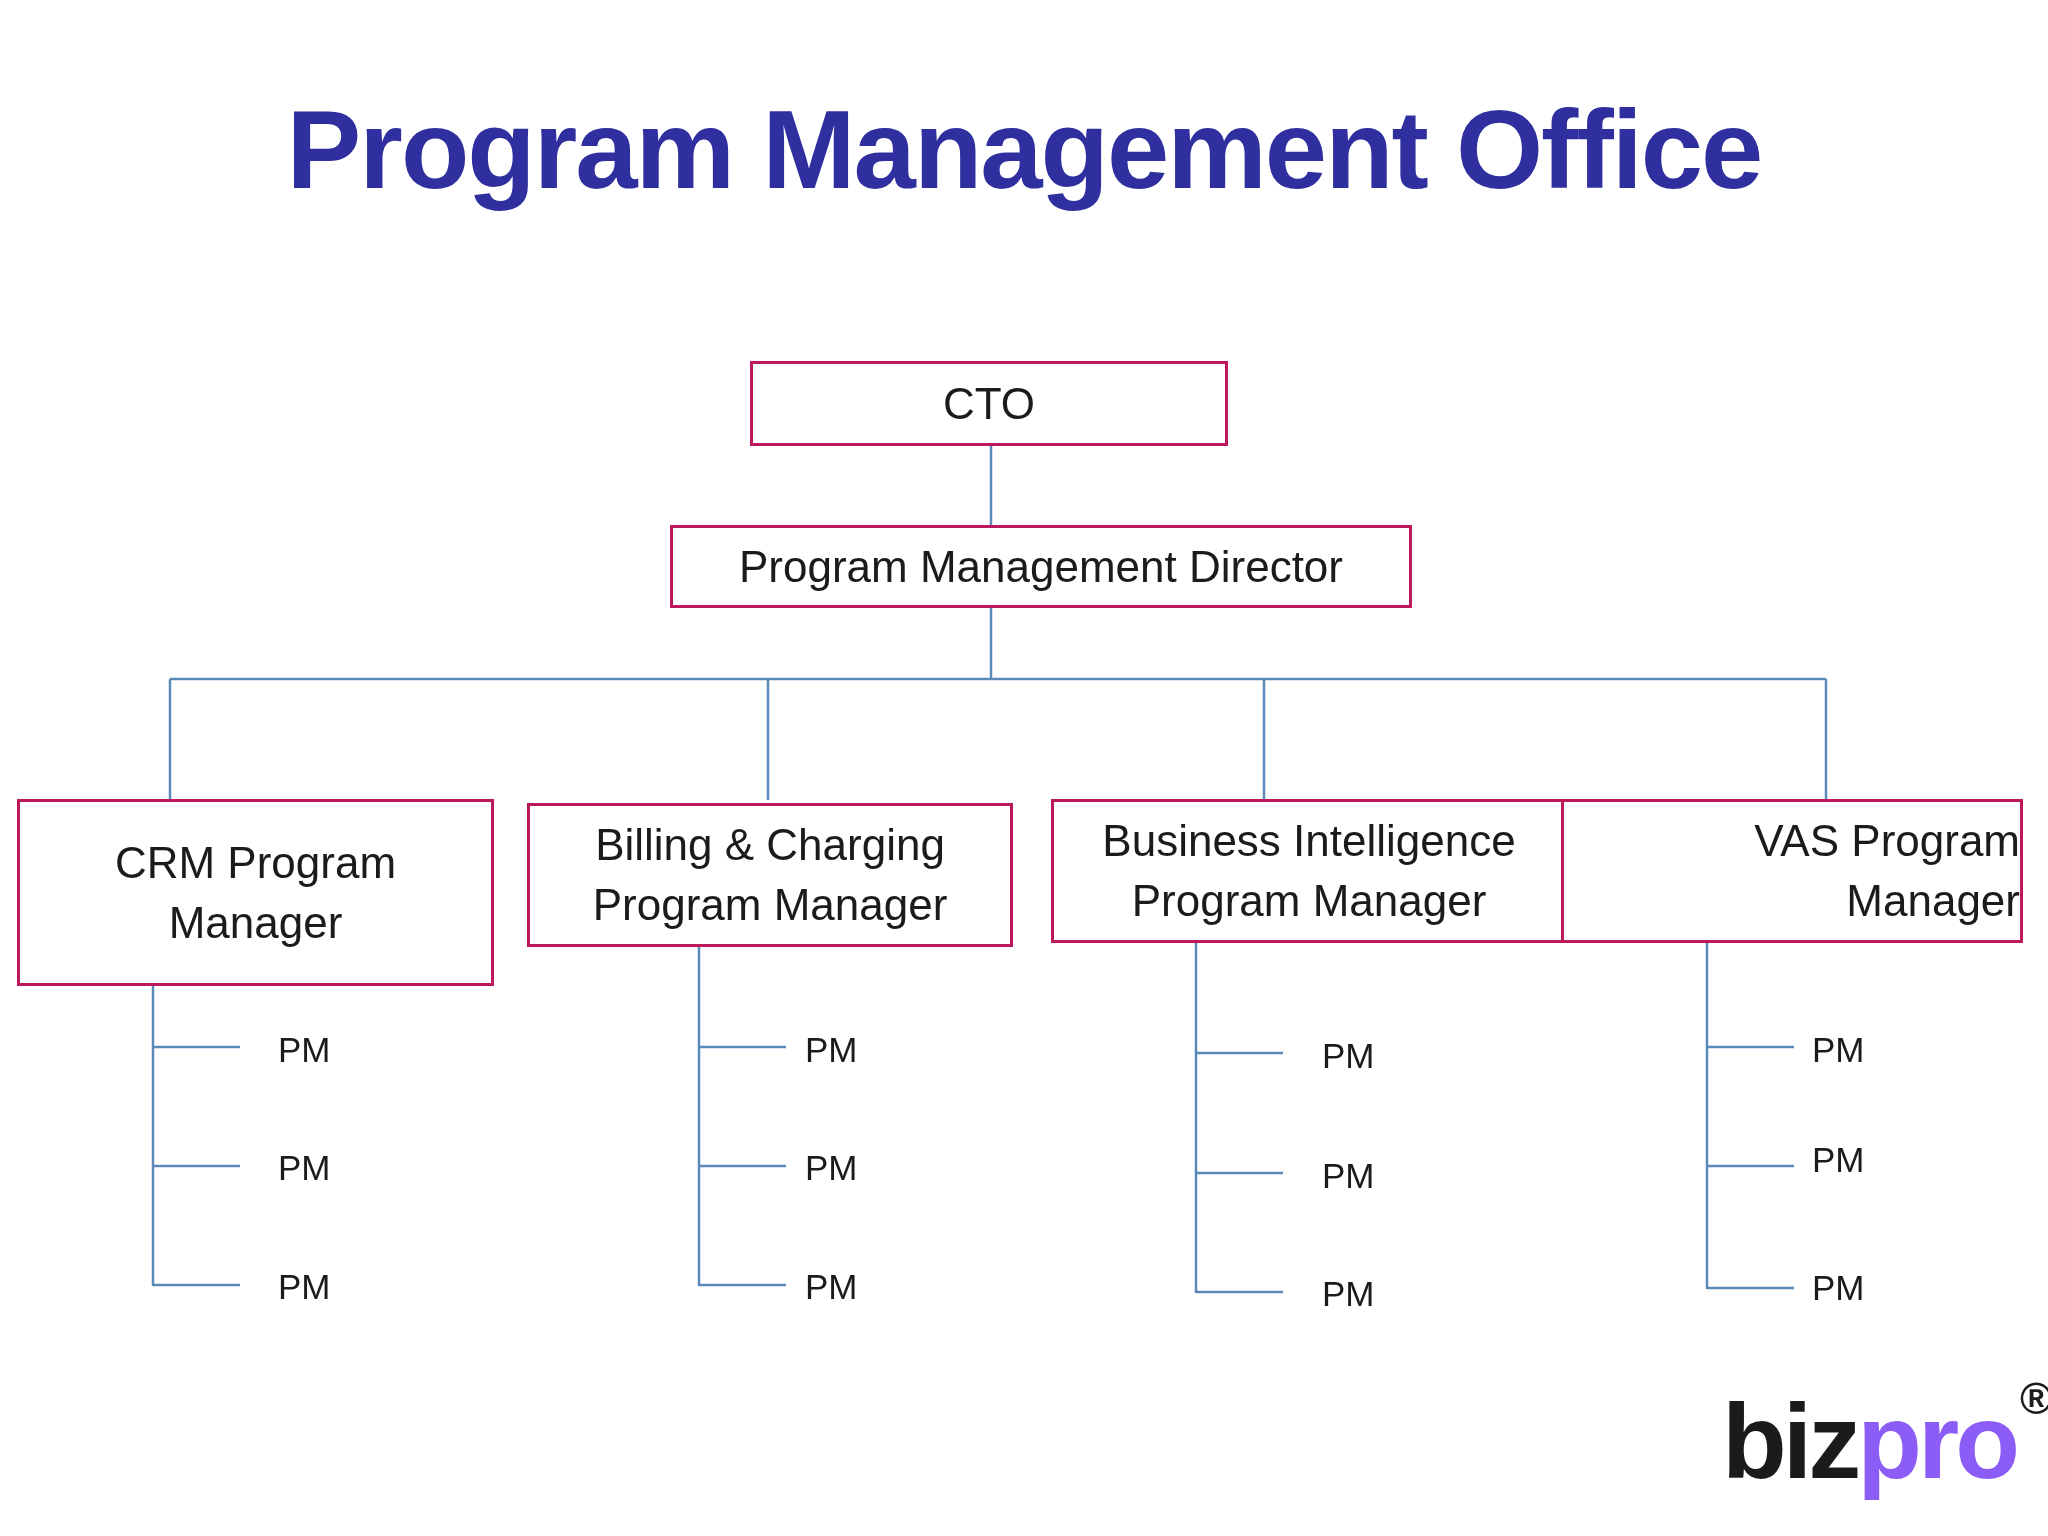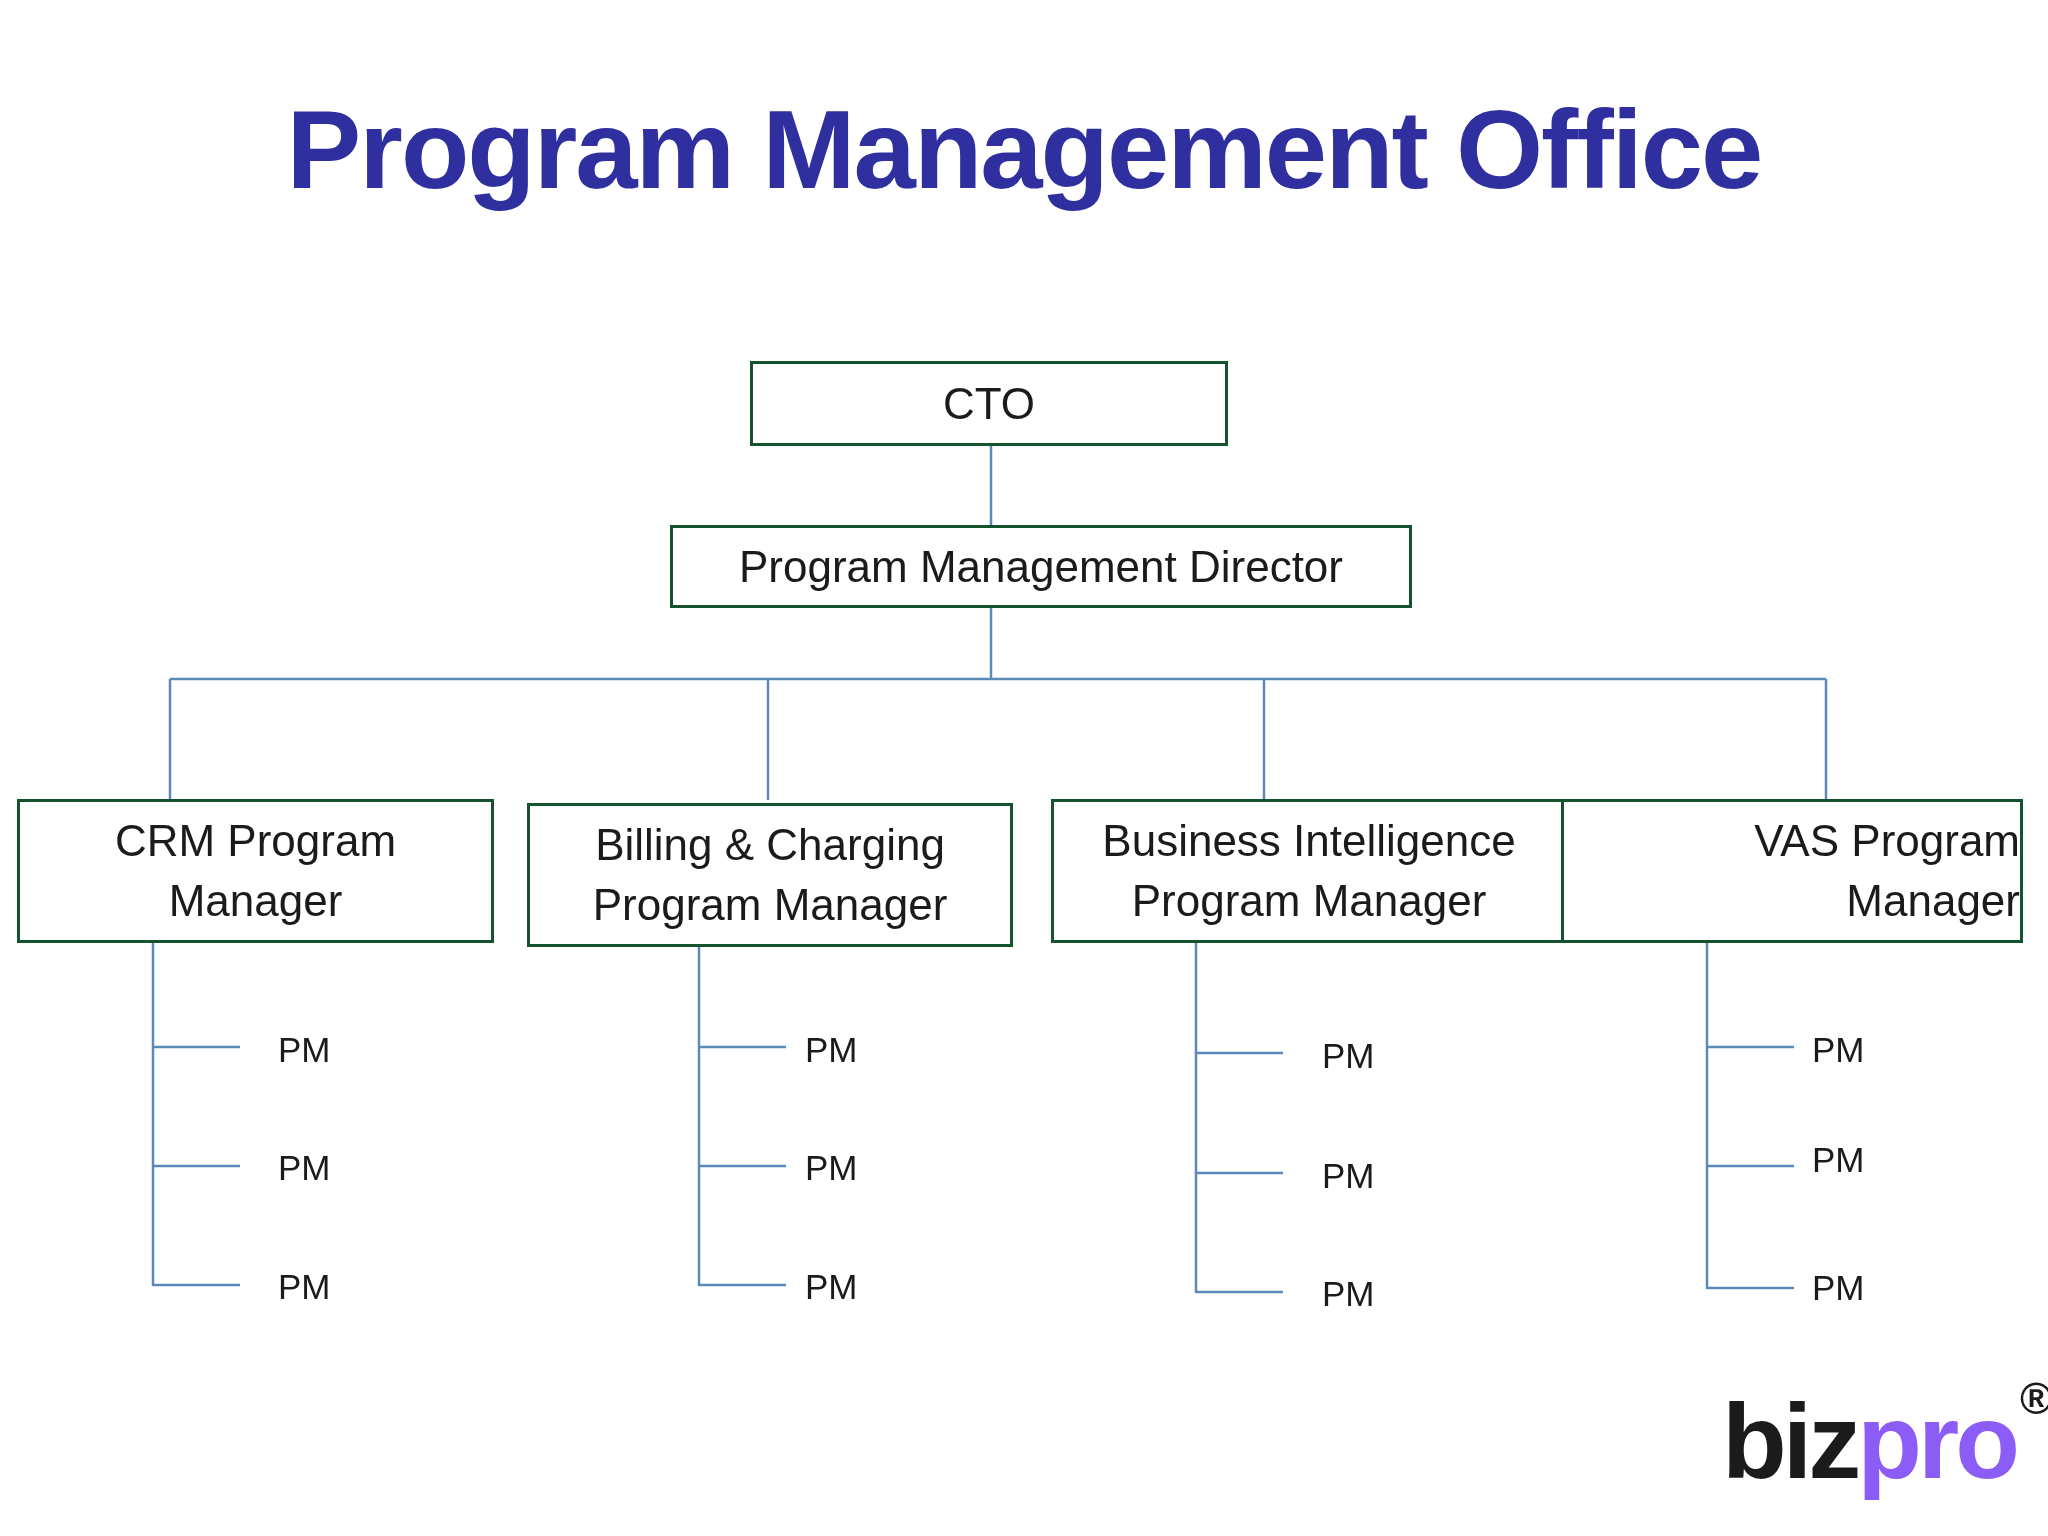--- a/index.html
+++ b/index.html
@@ -18,21 +18,21 @@
     font-weight:bold;
     letter-spacing:-2px;
     color:#2F2FA0;
     line-height:120px;
     margin:12px;
   }
   .wires{position:absolute;left:0;top:0;width:2048px;height:1536px;}
   .node{
     position:absolute;
     background:#ffffff;
-    border:3px solid #14532d;
+    border:3px solid #be185d;
     box-sizing:border-box;
     display:flex;
     flex-direction:column;
     align-items:center;
     justify-content:center;
     color:#1b1b1b;
     font-size:44px;
     line-height:60px;
     text-align:center;
   }
@@ -109,21 +109,21 @@
   </svg>
 
   <div class="node" style="left:750px;top:361px;width:478px;height:85px;">
     <span>CTO</span>
   </div>
 
   <div class="node" style="left:670px;top:525px;width:742px;height:83px;">
     <span>Program Management Director</span>
   </div>
 
-  <div class="node" style="left:17px;top:799px;width:477px;height:144px;">
+  <div class="node" style="left:17px;top:799px;width:477px;height:187px;">
     <div>CRM Program</div>
     <div>Manager</div>
   </div>
 
   <div class="node" style="left:527px;top:803px;width:486px;height:144px;">
     <div>Billing &amp; Charging</div>
     <div>Program Manager</div>
   </div>
 
   <div class="node" style="left:1051px;top:799px;width:516px;height:144px;">

